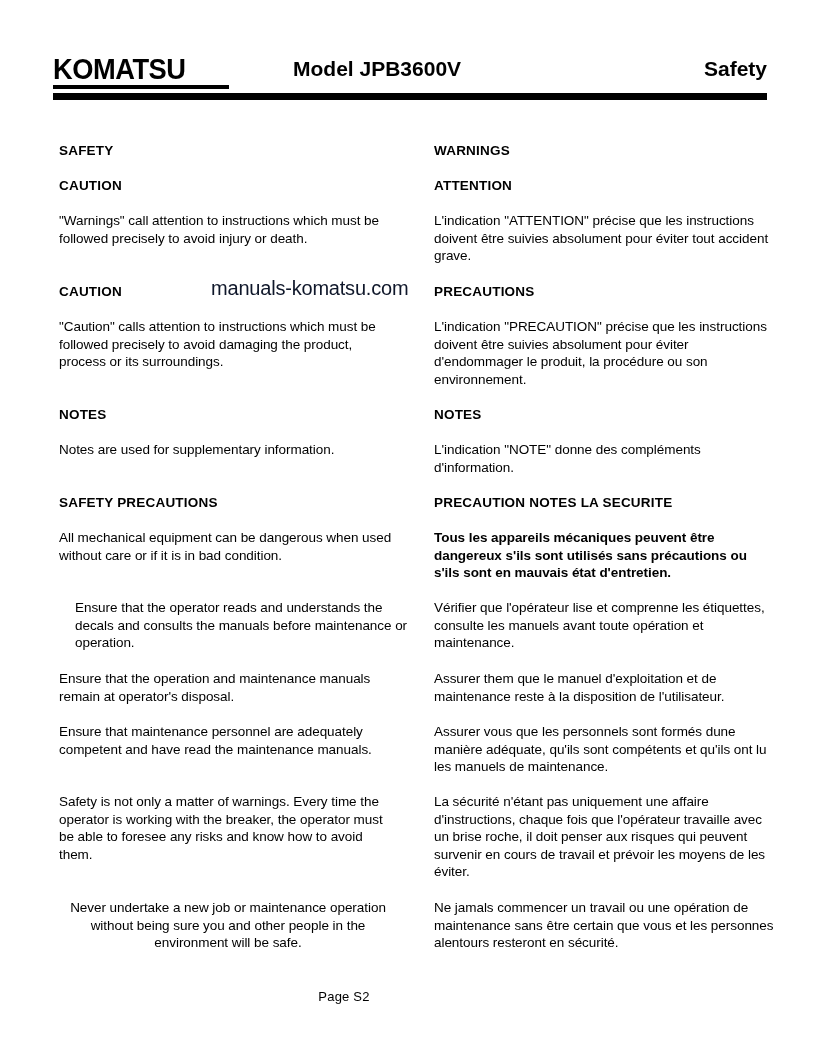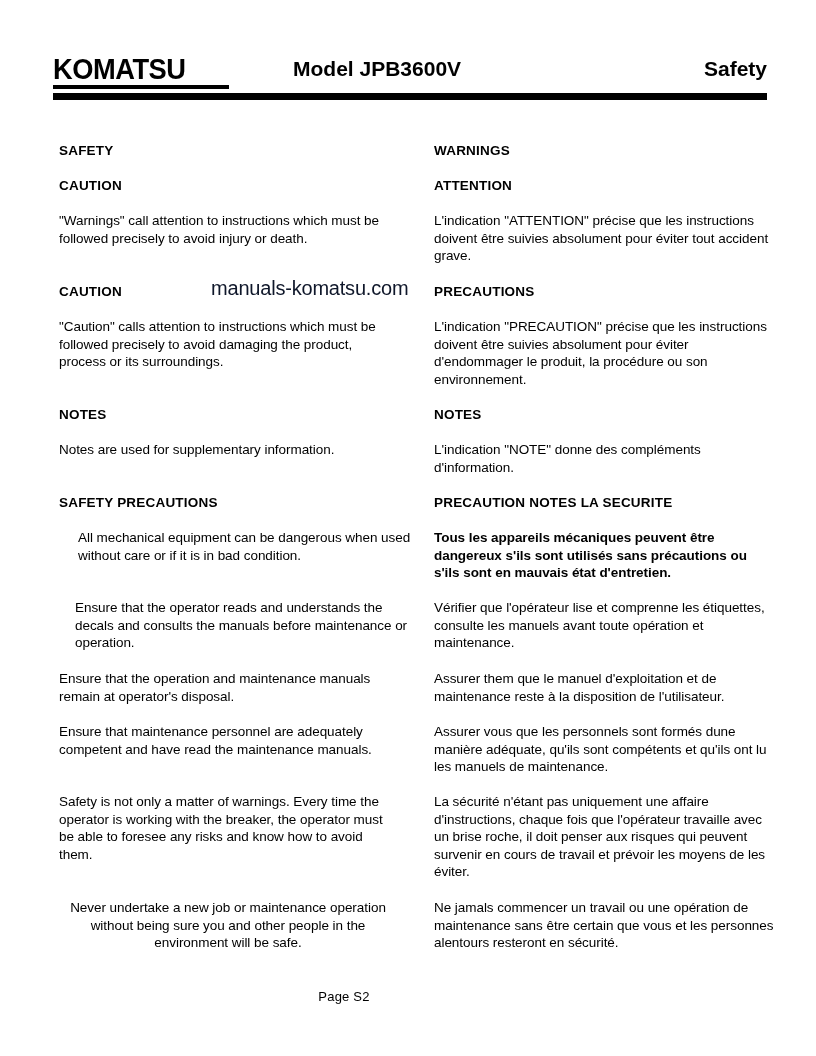--- a/index.html
+++ b/index.html
@@ -160,21 +160,21 @@
   <div class="columns">
     <div class="col col-left" id="col-left">
         <h2 class="blk block-head" style="position: absolute; left: 0px; top: 8px; width: 100%;">SAFETY</h2>
         <h2 class="blk block-head" style="position: absolute; left: 0px; top: 43px; width: 100%;">CAUTION</h2>
         <p class="blk block-body" style="position: absolute; left: 0px; top: 78px; width: 100%;">"Warnings" call attention to instructions which must be followed precisely to avoid injury or death.</p>
         <h2 class="blk block-head" style="position: absolute; left: 0px; top: 149px; width: 100%;">CAUTION</h2>
         <p class="blk block-body" style="position: absolute; left: 0px; top: 184px; width: 100%;">"Caution" calls attention to instructions which must be followed precisely to avoid damaging the product, process or its surroundings.</p>
         <h2 class="blk block-head" style="position: absolute; left: 0px; top: 272px; width: 100%;">NOTES</h2>
         <p class="blk block-body" style="position: absolute; left: 0px; top: 307px; width: 100%;">Notes are used for supplementary information.</p>
         <h2 class="blk block-head" style="position: absolute; left: 0px; top: 360px; width: 100%;">SAFETY PRECAUTIONS</h2>
-        <p class="blk block-body" style="position: absolute; left: 0px; top: 395px; width: 100%; margin-left: 19px;">All mechanical equipment can be dangerous when used without care or if it is in bad condition.</p>
+        <p class="blk block-body" style="position: absolute; left: 0px; top: 395px; width: 100%;">All mechanical equipment can be dangerous when used without care or if it is in bad condition.</p>
         <p class="blk block-body" style="position: absolute; left: 16px; top: 465px; width: 100%;">Ensure that the operator reads and understands the decals and consults the manuals before maintenance or operation.</p>
         <p class="blk block-body" style="position: absolute; left: 0px; top: 536px; width: 100%;">Ensure that the operation and maintenance manuals remain at operator's disposal.</p>
         <p class="blk block-body" style="position: absolute; left: 0px; top: 589px; width: 100%;">Ensure that maintenance personnel are adequately competent and have read the maintenance manuals.</p>
         <p class="blk block-body" style="position: absolute; left: 0px; top: 659px; width: 100%;">Safety is not only a matter of warnings. Every time the operator is working with the breaker, the operator must be able to foresee any risks and know how to avoid them.</p>
         <p class="blk block-body" style="position: absolute; left: 0px; top: 765px; width: 100%; text-align: center;">Never undertake a new job or maintenance operation without being sure you and other people in the environment will be safe.</p>
       </div>
     <div class="col col-right" id="col-right">
         <h2 class="blk block-head" style="position: absolute; left: 0px; top: 8px; width: 100%;">WARNINGS</h2>
         <h2 class="blk block-head" style="position: absolute; left: 0px; top: 43px; width: 100%;">ATTENTION</h2>
         <p class="blk block-body" style="position: absolute; left: 0px; top: 78px; width: 100%;">L'indication "ATTENTION" précise que les instructions doivent être suivies absolument pour éviter tout accident grave.</p>

